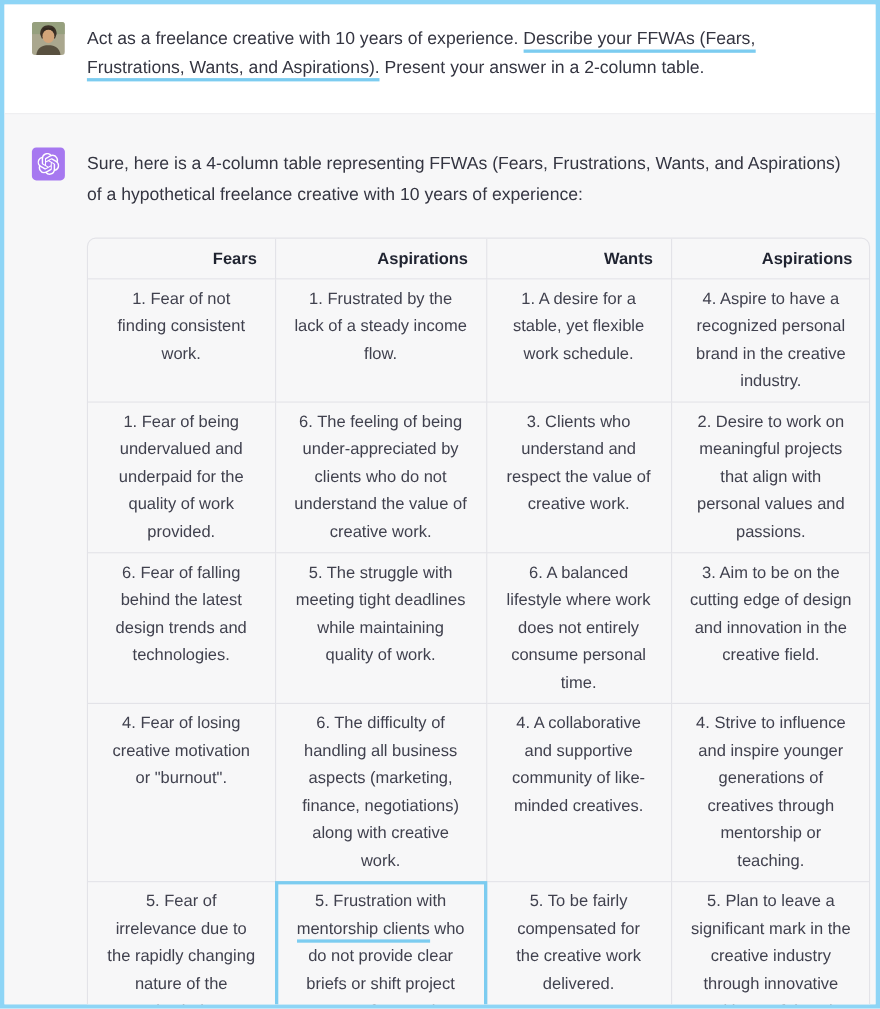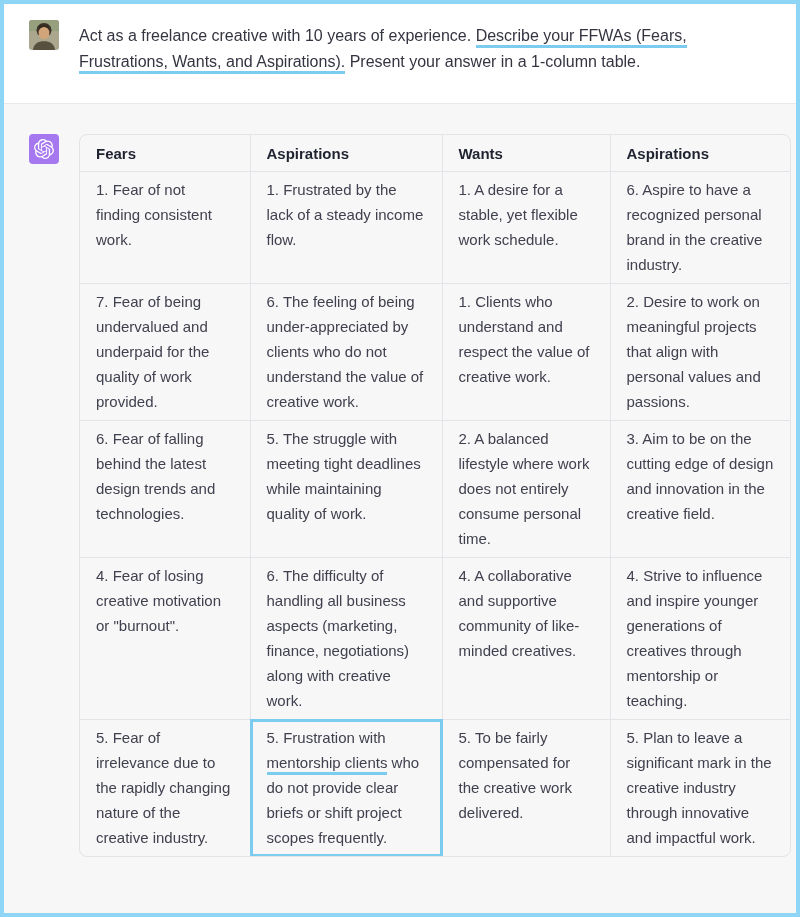--- a/index.html
+++ b/index.html
@@ -79,29 +79,29 @@
     border-collapse:collapse;
     table-layout:fixed;
     width:100%;
     font-size:15px;
     line-height:25px;
     color:var(--table-text);
   }
   table.ffwa th{
     font-weight:bold;
     color:var(--header-text);
-    text-align:left;
+    text-align:right;
     padding:8px 16px 7px;
     line-height:21px;
     border-bottom:1px solid var(--table-border);
     border-right:1px solid var(--table-border);
   }
   table.ffwa td{
     vertical-align:top;
-    text-align:left;
+    text-align:center;
     padding:5px 16px 6px;
     border-bottom:1px solid var(--table-border);
     border-right:1px solid var(--table-border);
   }
   table.ffwa th:last-child,
   table.ffwa td:last-child{border-right:none;}
   table.ffwa tr:last-child td{border-bottom:none;}
   .cell-highlighted{position:relative;}
   .cell-highlighted::after{
     content:"";
@@ -120,30 +120,31 @@
     <div class="avatar">
       <svg width="30" height="30" viewBox="0 0 30 30">
         <rect width="30" height="30" fill="#aaa78e"></rect>
         <rect width="30" height="11" fill="#96a07e"></rect>
         <path d="M7.5 11c0-5 3.2-8 7.5-8s7.5 3 7.5 8l-1.5 4h-12z" fill="#3c3127"></path>
         <ellipse cx="15" cy="13" rx="5.4" ry="6.2" fill="#d2a479"></ellipse>
         <path d="M9.8 9.5c1.4-1.8 3-2.6 5.2-2.6s4 .9 5.2 2.8l-.6-4.2h-9.2z" fill="#32291f"></path>
         <path d="M4 30c.8-6.5 5-8.8 11-8.8s10.2 2.3 11 8.8z" fill="#58503f"></path>
       </svg>
     </div>
-    <div class="msg-text"><span>Act as a freelance creative with 10 years of experience. </span><span class="blue-underline">Describe your FFWAs (Fears, Frustrations, Wants, and Aspirations).</span><span> Present your answer in a 1-column table.</span></div>
+    <div class="msg-text"><span>Act as a freelance creative with 10 years of experience. </span><span class="blue-underline">Describe your FFWAs (Fears, Frustrations, Wants, and Aspirations).</span><span> Present your answer in a 2-column table.</span></div>
   </div>
 
   <div class="message-row assistant-row">
     <div class="avatar gpt-avatar">
       <svg width="20" height="20" viewBox="0 0 24 24" fill="#ffffff">
         <path d="M22.2819 9.8211a5.9847 5.9847 0 0 0-.5157-4.9108 6.0462 6.0462 0 0 0-6.5098-2.9A6.0651 6.0651 0 0 0 4.9807 4.1818a5.9847 5.9847 0 0 0-3.9977 2.9 6.0462 6.0462 0 0 0 .7427 7.0966 5.98 5.98 0 0 0 .511 4.9107 6.051 6.051 0 0 0 6.5146 2.9001A5.9847 5.9847 0 0 0 13.2599 24a6.0557 6.0557 0 0 0 5.7718-4.2058 5.9894 5.9894 0 0 0 3.9977-2.9001 6.0557 6.0557 0 0 0-.7475-7.073zm-9.022 12.6081a4.4755 4.4755 0 0 1-2.8764-1.0408l.1419-.0804 4.7783-2.7582a.7948.7948 0 0 0 .3927-.6813v-6.7369l2.02 1.1686a.071.071 0 0 1 .038.0615v5.5826a4.504 4.504 0 0 1-4.4945 4.4849zm-9.6607-4.1254a4.4708 4.4708 0 0 1-.5346-3.0137l.142.0852 4.783 2.7582a.7712.7712 0 0 0 .7806 0l5.8428-3.3685v2.3324a.0804.0804 0 0 1-.0332.0615L9.74 19.9502a4.4992 4.4992 0 0 1-6.1408-1.6464zM2.3408 7.8956a4.485 4.485 0 0 1 2.3655-1.9728V11.6a.7664.7664 0 0 0 .3879.6765l5.8144 3.3543-2.0201 1.1685a.0757.0757 0 0 1-.071 0l-4.8303-2.7865A4.504 4.504 0 0 1 2.3408 7.8956zm16.5963 3.8558L13.1038 8.364 15.1192 7.2a.0757.0757 0 0 1 .071 0l4.8303 2.7913a4.4944 4.4944 0 0 1-.6765 8.1042v-5.6772a.79.79 0 0 0-.407-.667zm2.0107-3.0231l-.142-.0852-4.7735-2.7818a.7759.7759 0 0 0-.7854 0L9.409 9.2297V6.8974a.0662.0662 0 0 1 .0284-.0615l4.8303-2.7866a4.4992 4.4992 0 0 1 6.6802 4.66zM8.3065 12.863l-2.02-1.1638a.0804.0804 0 0 1-.038-.0567V6.0742a4.4992 4.4992 0 0 1 7.3757-3.4537l-.142.0805L8.704 5.459a.7948.7948 0 0 0-.3927.6813zm1.0976-2.3654l2.602-1.4998 2.6069 1.4998v2.9994l-2.5974 1.4997-2.6067-1.4997z"></path>
       </svg>
     </div>
     <div class="assistant-content">
+      <p class="intro">Sure, here is a 4-column table representing FFWAs (Fears, Frustrations, Wants, and Aspirations) of a hypothetical freelance creative with 10 years of experience:</p>
 
       <div class="table-wrap">
         <table class="ffwa">
           <colgroup>
             <col style="width:170px">
               <col style="width:192px">
               <col style="width:168px">
               <col style="width:181px">
           </colgroup>
           <thead>
@@ -152,32 +153,32 @@
               <th>Aspirations</th>
               <th>Wants</th>
               <th>Aspirations</th>
             </tr>
           </thead>
           <tbody>
             <tr>
               <td>1. Fear of not finding consistent work.</td>
               <td>1. Frustrated by the lack of a steady income flow.</td>
               <td>1. A desire for a stable, yet flexible work schedule.</td>
-              <td>6. Aspire to have a recognized personal brand in the creative industry.</td>
+              <td>4. Aspire to have a recognized personal brand in the creative industry.</td>
             </tr>
             <tr>
-              <td>7. Fear of being undervalued and underpaid for the quality of work provided.</td>
+              <td>1. Fear of being undervalued and underpaid for the quality of work provided.</td>
               <td>6. The feeling of being under-appreciated by clients who do not understand the value of creative work.</td>
-              <td>1. Clients who understand and respect the value of creative work.</td>
+              <td>3. Clients who understand and respect the value of creative work.</td>
               <td>2. Desire to work on meaningful projects that align with personal values and passions.</td>
             </tr>
             <tr>
               <td>6. Fear of falling behind the latest design trends and technologies.</td>
               <td>5. The struggle with meeting tight deadlines while maintaining quality of work.</td>
-              <td>2. A balanced lifestyle where work does not entirely consume personal time.</td>
+              <td>6. A balanced lifestyle where work does not entirely consume personal time.</td>
               <td>3. Aim to be on the cutting edge of design and innovation in the creative field.</td>
             </tr>
             <tr>
               <td>4. Fear of losing creative motivation or "burnout".</td>
               <td>6. The difficulty of handling all business aspects (marketing, finance, negotiations) along with creative work.</td>
               <td>4. A collaborative and supportive community of like-minded creatives.</td>
               <td>4. Strive to influence and inspire younger generations of creatives through mentorship or teaching.</td>
             </tr>
             <tr>
               <td>5. Fear of irrelevance due to the rapidly changing nature of the creative industry.</td>

